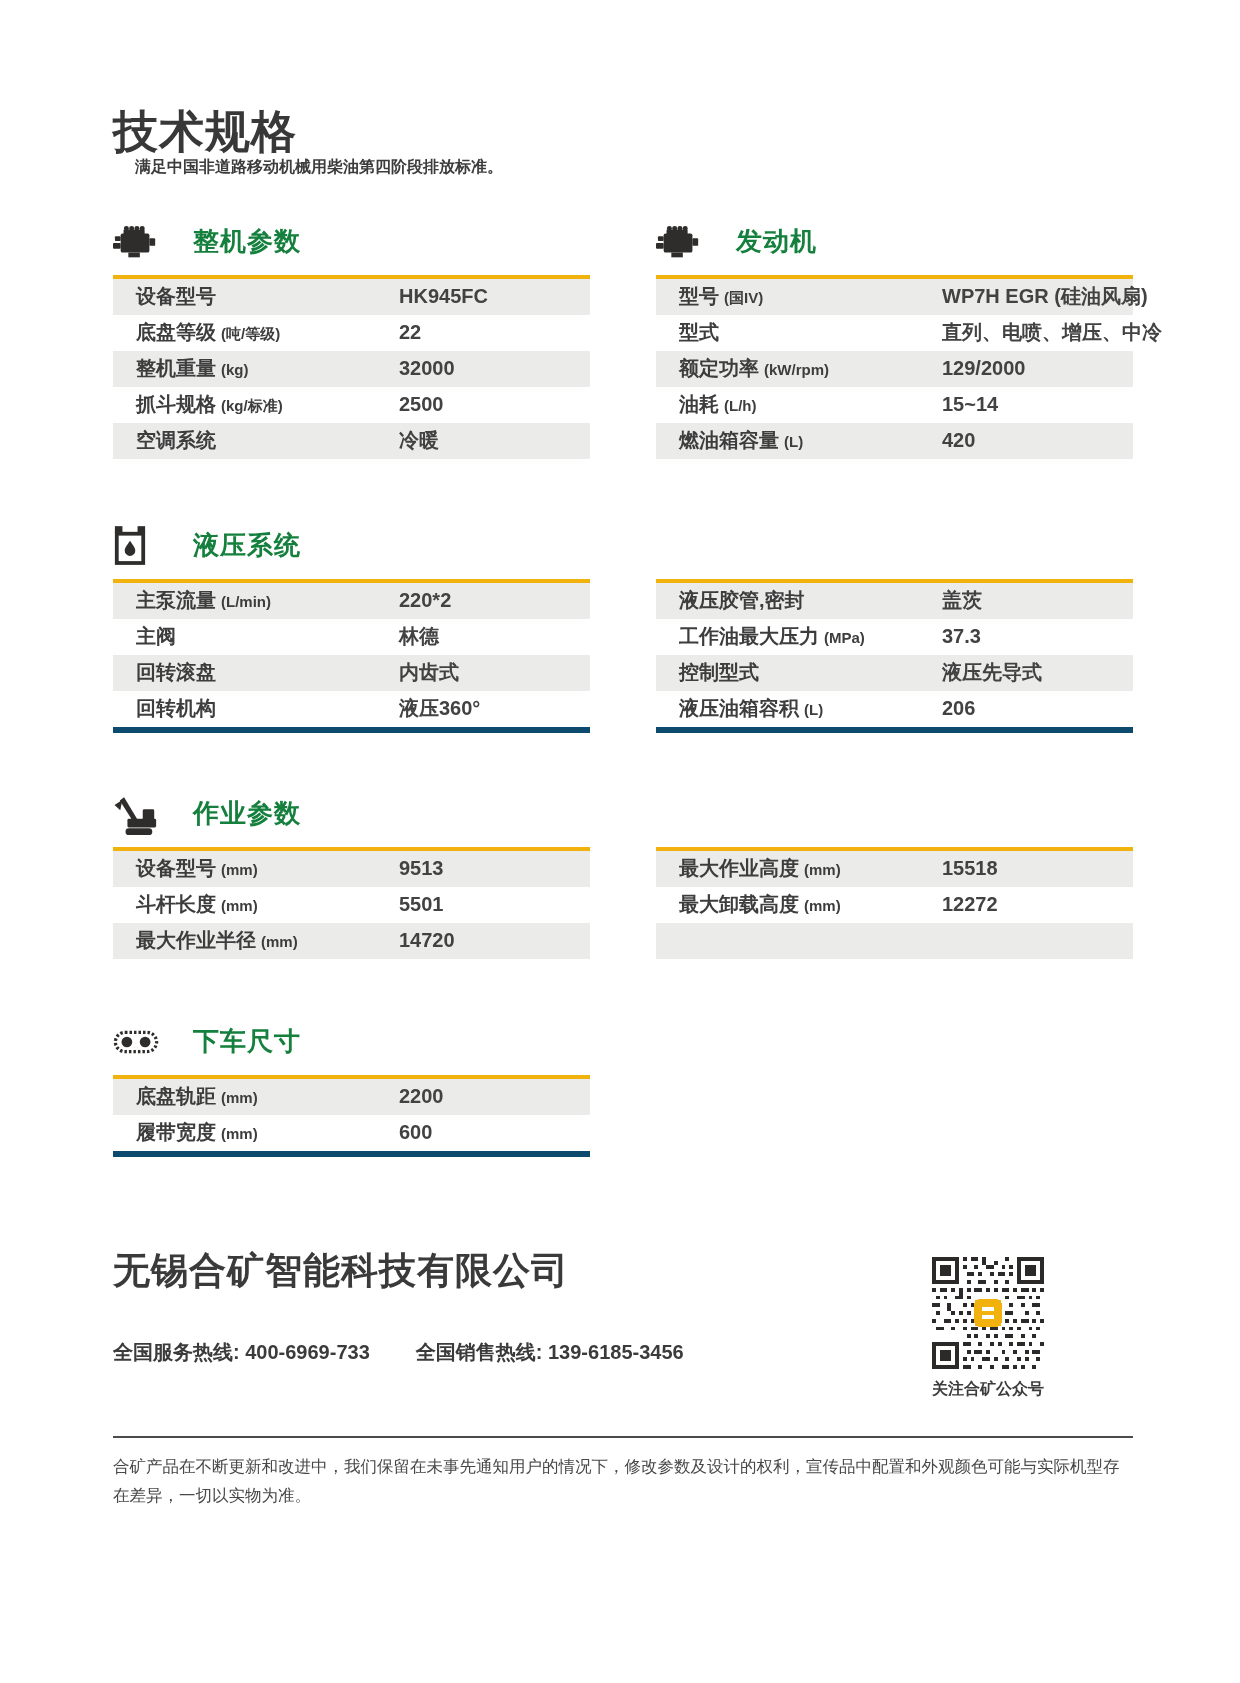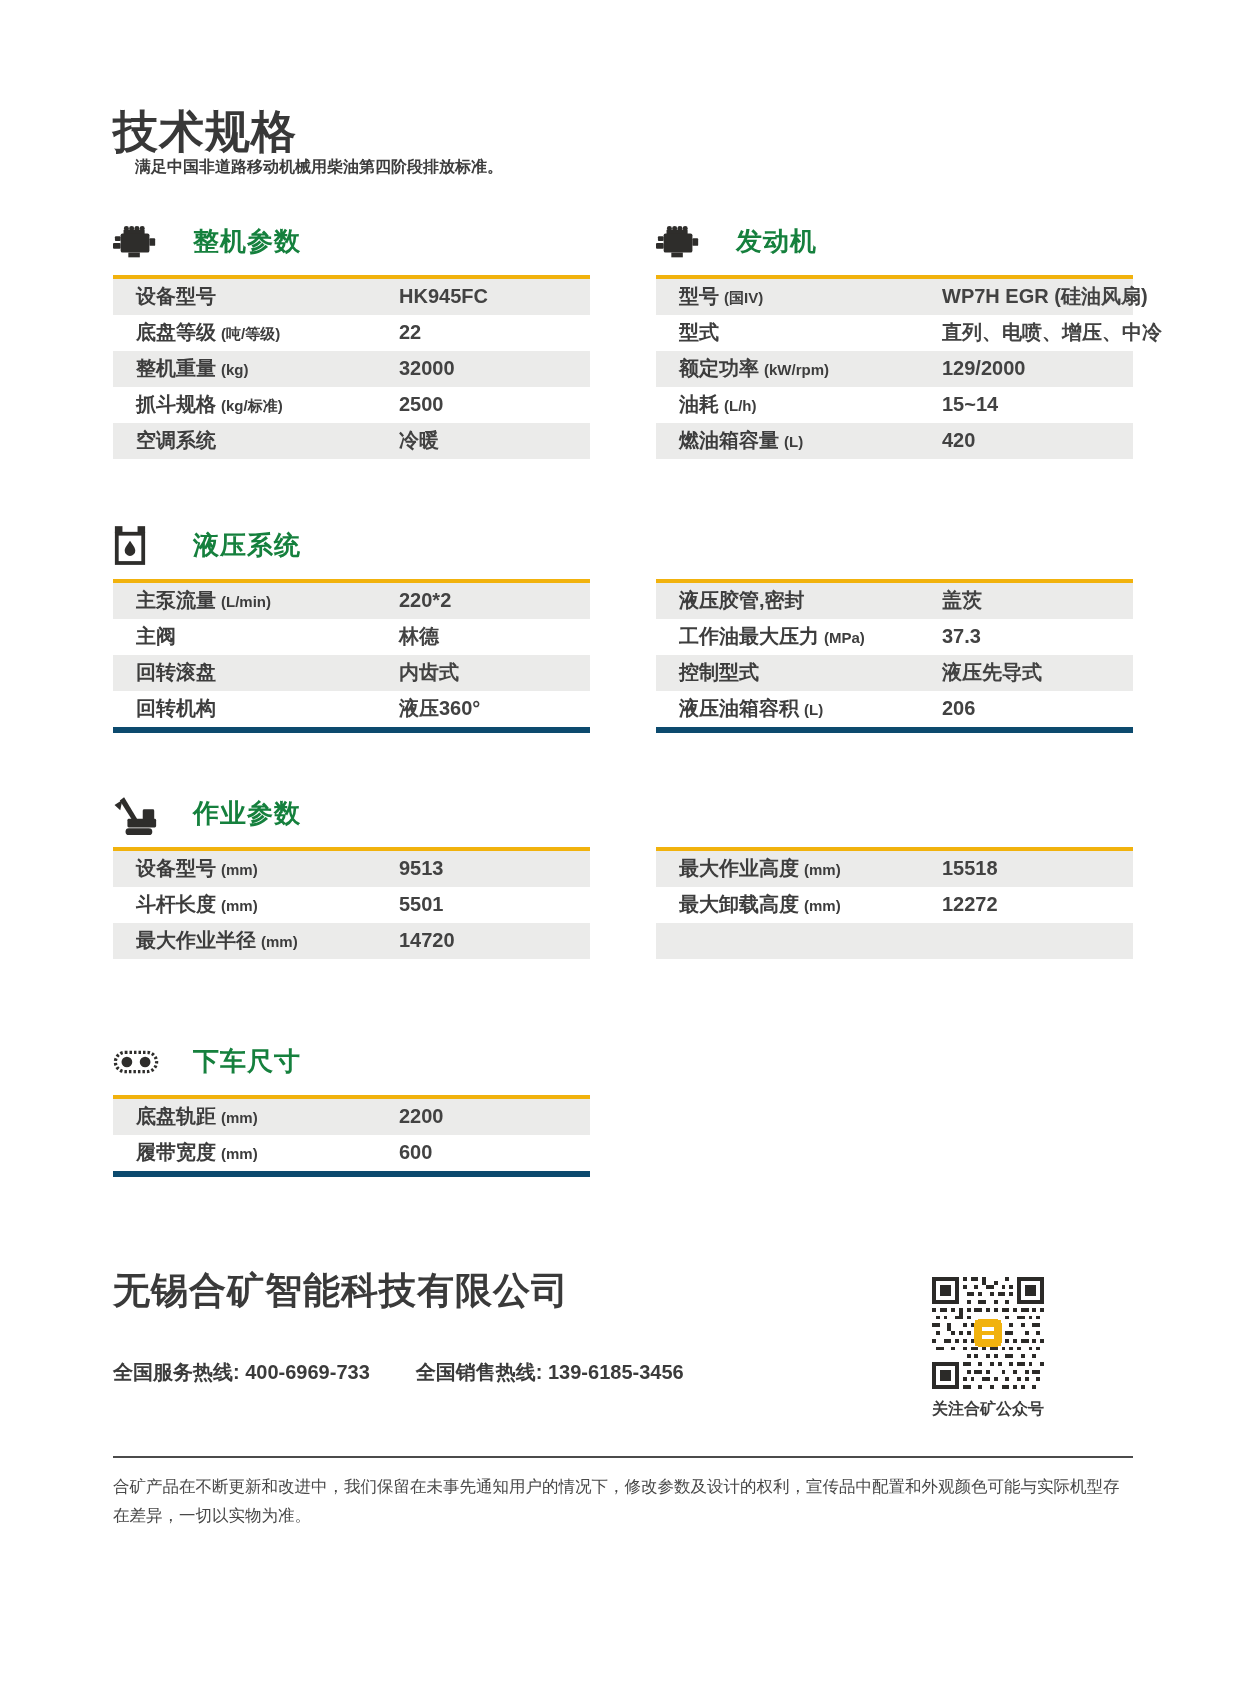--- a/index.html
+++ b/index.html
@@ -27,21 +27,21 @@
   .spec-table.edge-b{border-bottom:6px solid #0c4a6e;}
   .row{height:36px;display:flex;align-items:center;padding:0 10px 0 23px;}
   .row.gray{background:var(--row_gray);}
   .row .label{width:263px;flex:0 0 263px;font-size:20px;font-weight:bold;color:#3d3d3d;white-space:nowrap;}
   .row .unit{font-size:15px;font-weight:bold;margin-left:5px;}
   .row .value{font-size:20px;font-weight:bold;color:#424242;white-space:nowrap;}
 
   .blk-1{margin-top:36px;}
   .blk-2{margin-top:64px;}
   .blk-3{margin-top:58px;}
-  .blk-4{margin-top:80px;}
+  .blk-4{margin-top:60px;}
 
   .icon{display:block;}
   .ic-fill{fill:#2E2D2B;}
   .ic-stroke{fill:none;stroke:#2E2D2B;}
 
   
   .footer{margin-top:94px;display:flex;justify-content:space-between;}
   .company{font-size:37px;font-weight:bold;color:#3a3a3a;letter-spacing:1px;line-height:1.1;}
   .contact-line{margin-top:0;font-size:20px;font-weight:bold;color:#3b3b3b;white-space:nowrap;}
   .contact-line.first{margin-top:48px;}

